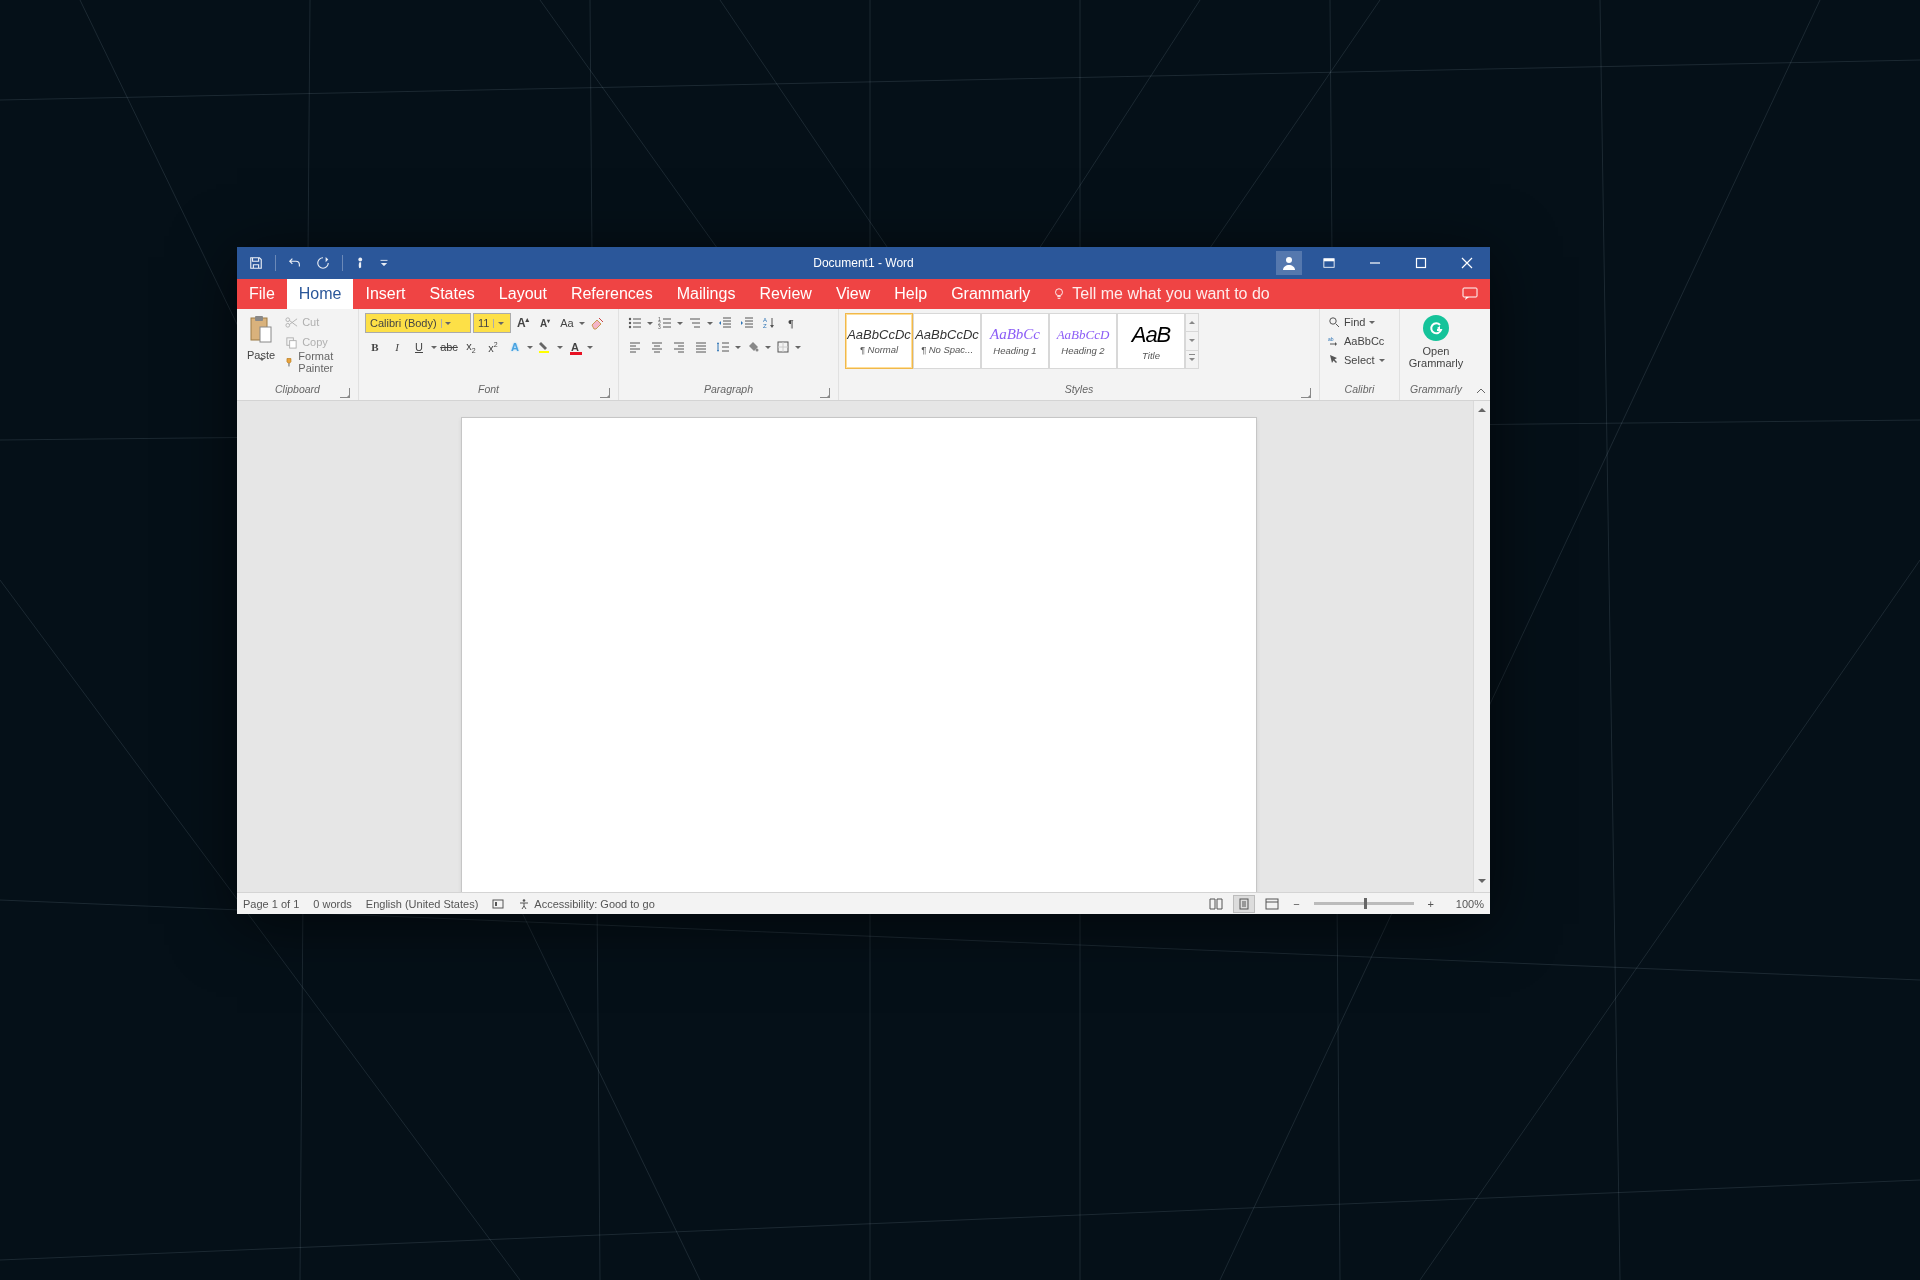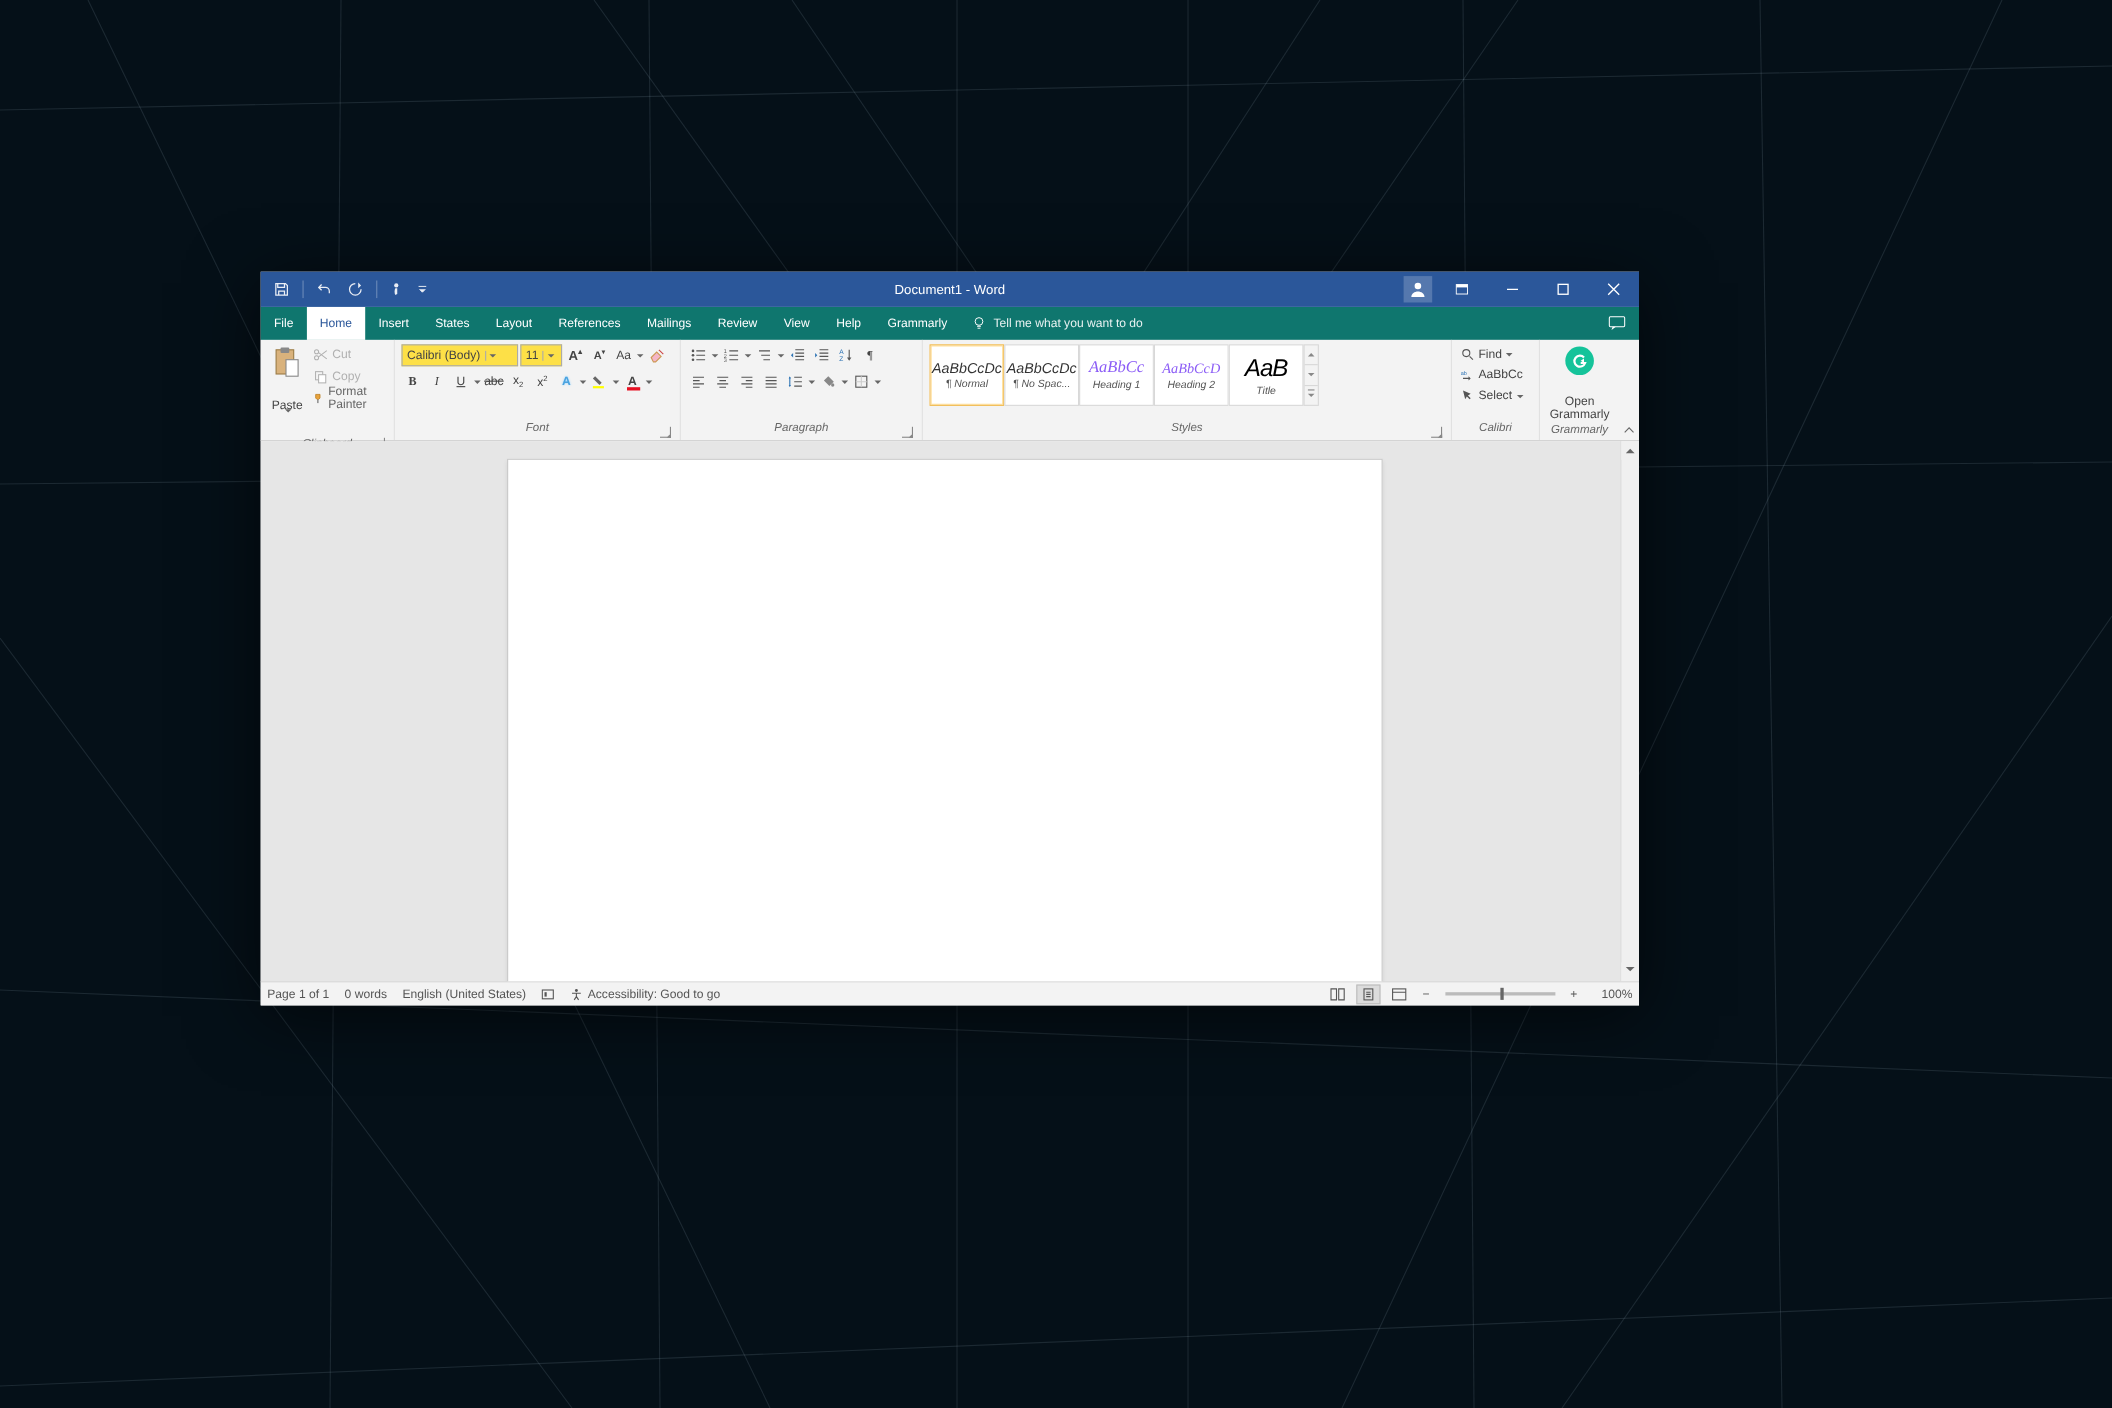--- a/index.html
+++ b/index.html
@@ -14,39 +14,39 @@
 .qat .qat-btn { width: 22px; height: 22px; display: flex; align-items: center; justify-content: center; opacity: 0.9; }
 .qat .qat-btn svg { width: 14px; height: 14px; }
 .qat-sep { width: 1px; height: 16px; background: rgba(255,255,255,0.3); margin: 0 2px; }
 .title-center { position: absolute; left: 50%; transform: translateX(-50%); white-space: nowrap; }
 .title-right { margin-left: auto; display: flex; align-items: center; gap: 0; }
 .user-box { width: 26px; height: 24px; background: rgba(255,255,255,0.2); display:flex; align-items:center; justify-content:center; margin-right:4px; }
 .winctl { width: 46px; height: 32px; display: flex; align-items: center; justify-content: center; color:#fff; }
 .winctl svg { width: 12px; height: 12px; }
 
 
-.tabrow { height: 30px; background: #0f766e; display: flex; align-items: stretch; color: #fff; font-size: 11px; }
+.tabrow { height: 30px; background: #ef4444; display: flex; align-items: stretch; color: #fff; font-size: 16px; }
 .tab { padding: 0 12px; display: flex; align-items: center; cursor: default; }
 .tab.active { background: #fff; color: #2b579a; }
 .tellme { display: flex; align-items: center; gap: 6px; padding: 0 10px; color: rgba(255,255,255,0.9); }
 .tellme svg { width: 14px; height: 14px; }
 .tab-spacer { flex: 1; }
 .feedback-ico { width: 40px; display:flex; align-items:center; justify-content:center; }
 
 
 .ribbon { height: 92px; background: #f3f3f3; border-bottom: 1px solid #d4d4d4; display: flex; font-size: 11px; color: #444; }
 .group { display: flex; flex-direction: column; border-right: 1px solid #e1e1e1; padding: 4px 6px 1px 6px; position: relative; }
 .group-body { flex: 1; display: flex; align-items: flex-start; gap: 4px; }
 .group-label { height: 16px; text-align: center; font-size: 10.5px; color: #666; position: relative; font-style: italic; }
 .launch { position: absolute; right: 2px; bottom: 1px; width: 10px; height: 10px; border: 1px solid #888; border-top: none; border-left: none; }
 .launch::after { content:""; position:absolute; right:-1px; bottom:-1px; width:0; height:0; border:2px solid transparent; border-right-color:#888; border-bottom-color:#888; }
 
 .vstack { display: flex; flex-direction: column; gap: 2px; }
 .hstack { display: flex; align-items: center; gap: 2px; }
-.big-btn { display: flex; flex-direction: column; align-items: center; gap: 18px; padding: 2px 4px; }
+.big-btn { display: flex; flex-direction: column; align-items: center; gap: 4px; padding: 2px 4px; }
 .big-btn .lbl { font-size: 11px; text-align: center; line-height: 1.1; }
 .small-row { display: flex; align-items: center; gap: 4px; height: 18px; padding: 0 2px; color: #666; }
 .small-row.dis { color: #b0b0b0; }
 .small-row svg { width: 13px; height: 13px; }
 .icnbtn { width: 20px; height: 20px; display: flex; align-items: center; justify-content: center; }
 .icnbtn svg { width: 14px; height: 14px; }
 .dd { width: 6px; height: 20px; display:flex; align-items:center; justify-content:center; }
 .dd::after { content:""; border: 3px solid transparent; border-top-color: #666; margin-top:3px; }
 
 .font-combo { height: 20px; background: #fde047; border: 1px solid #ababab; display: flex; align-items: center; font-size: 11px; }

